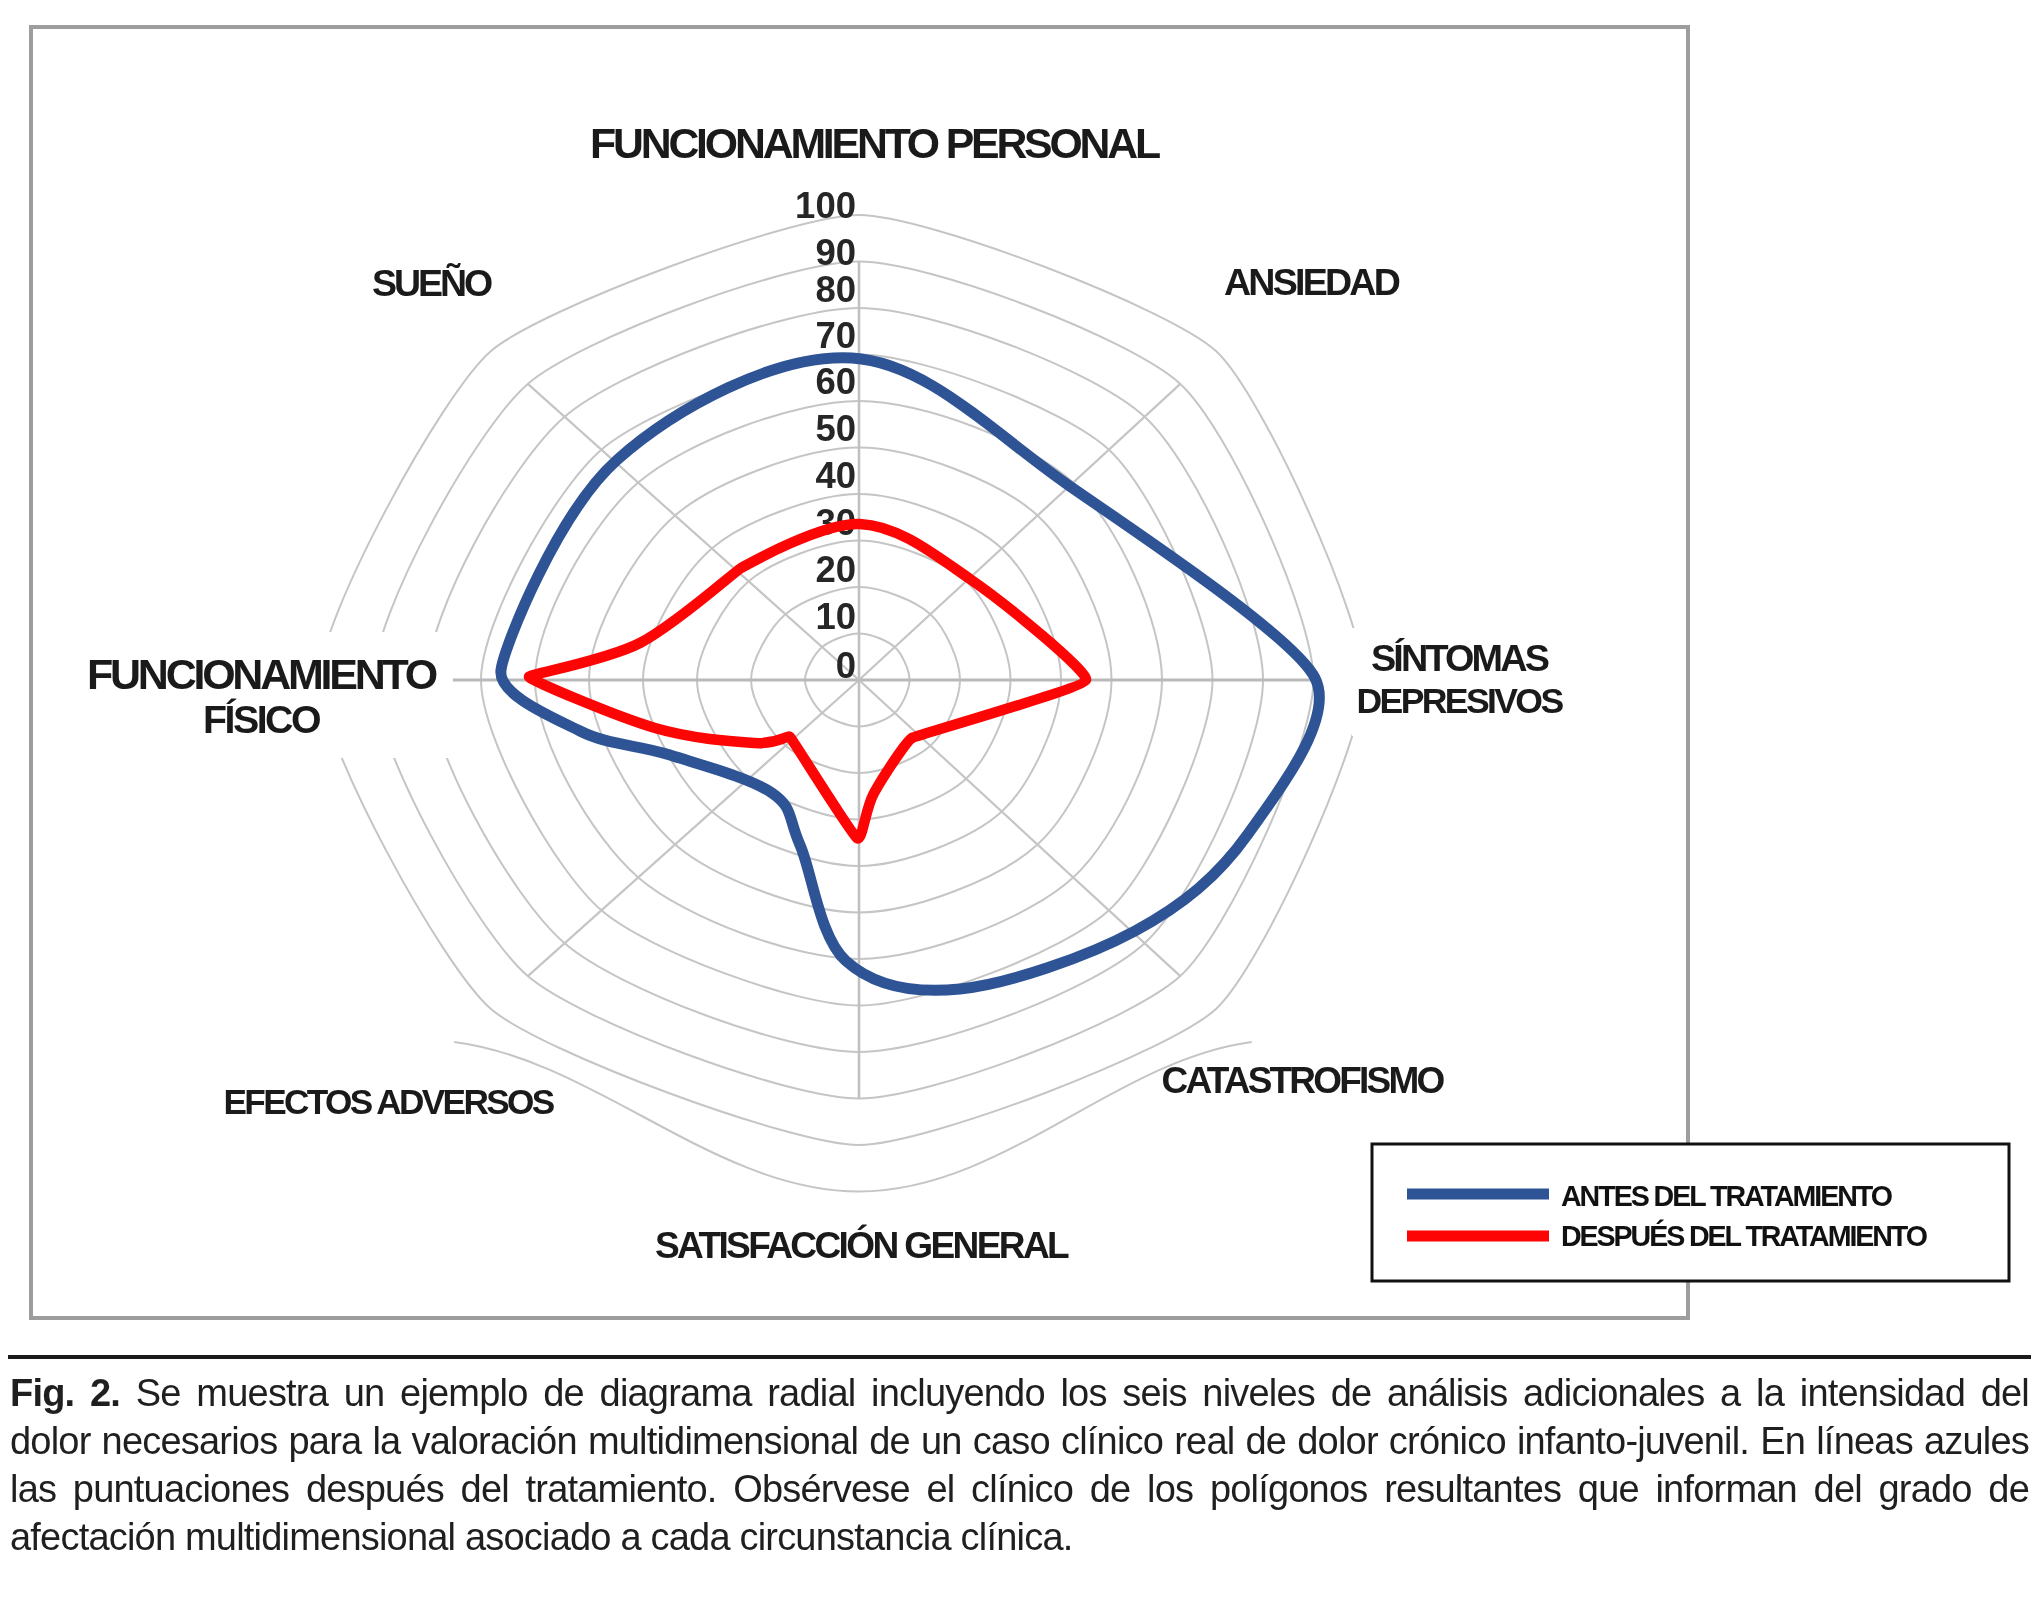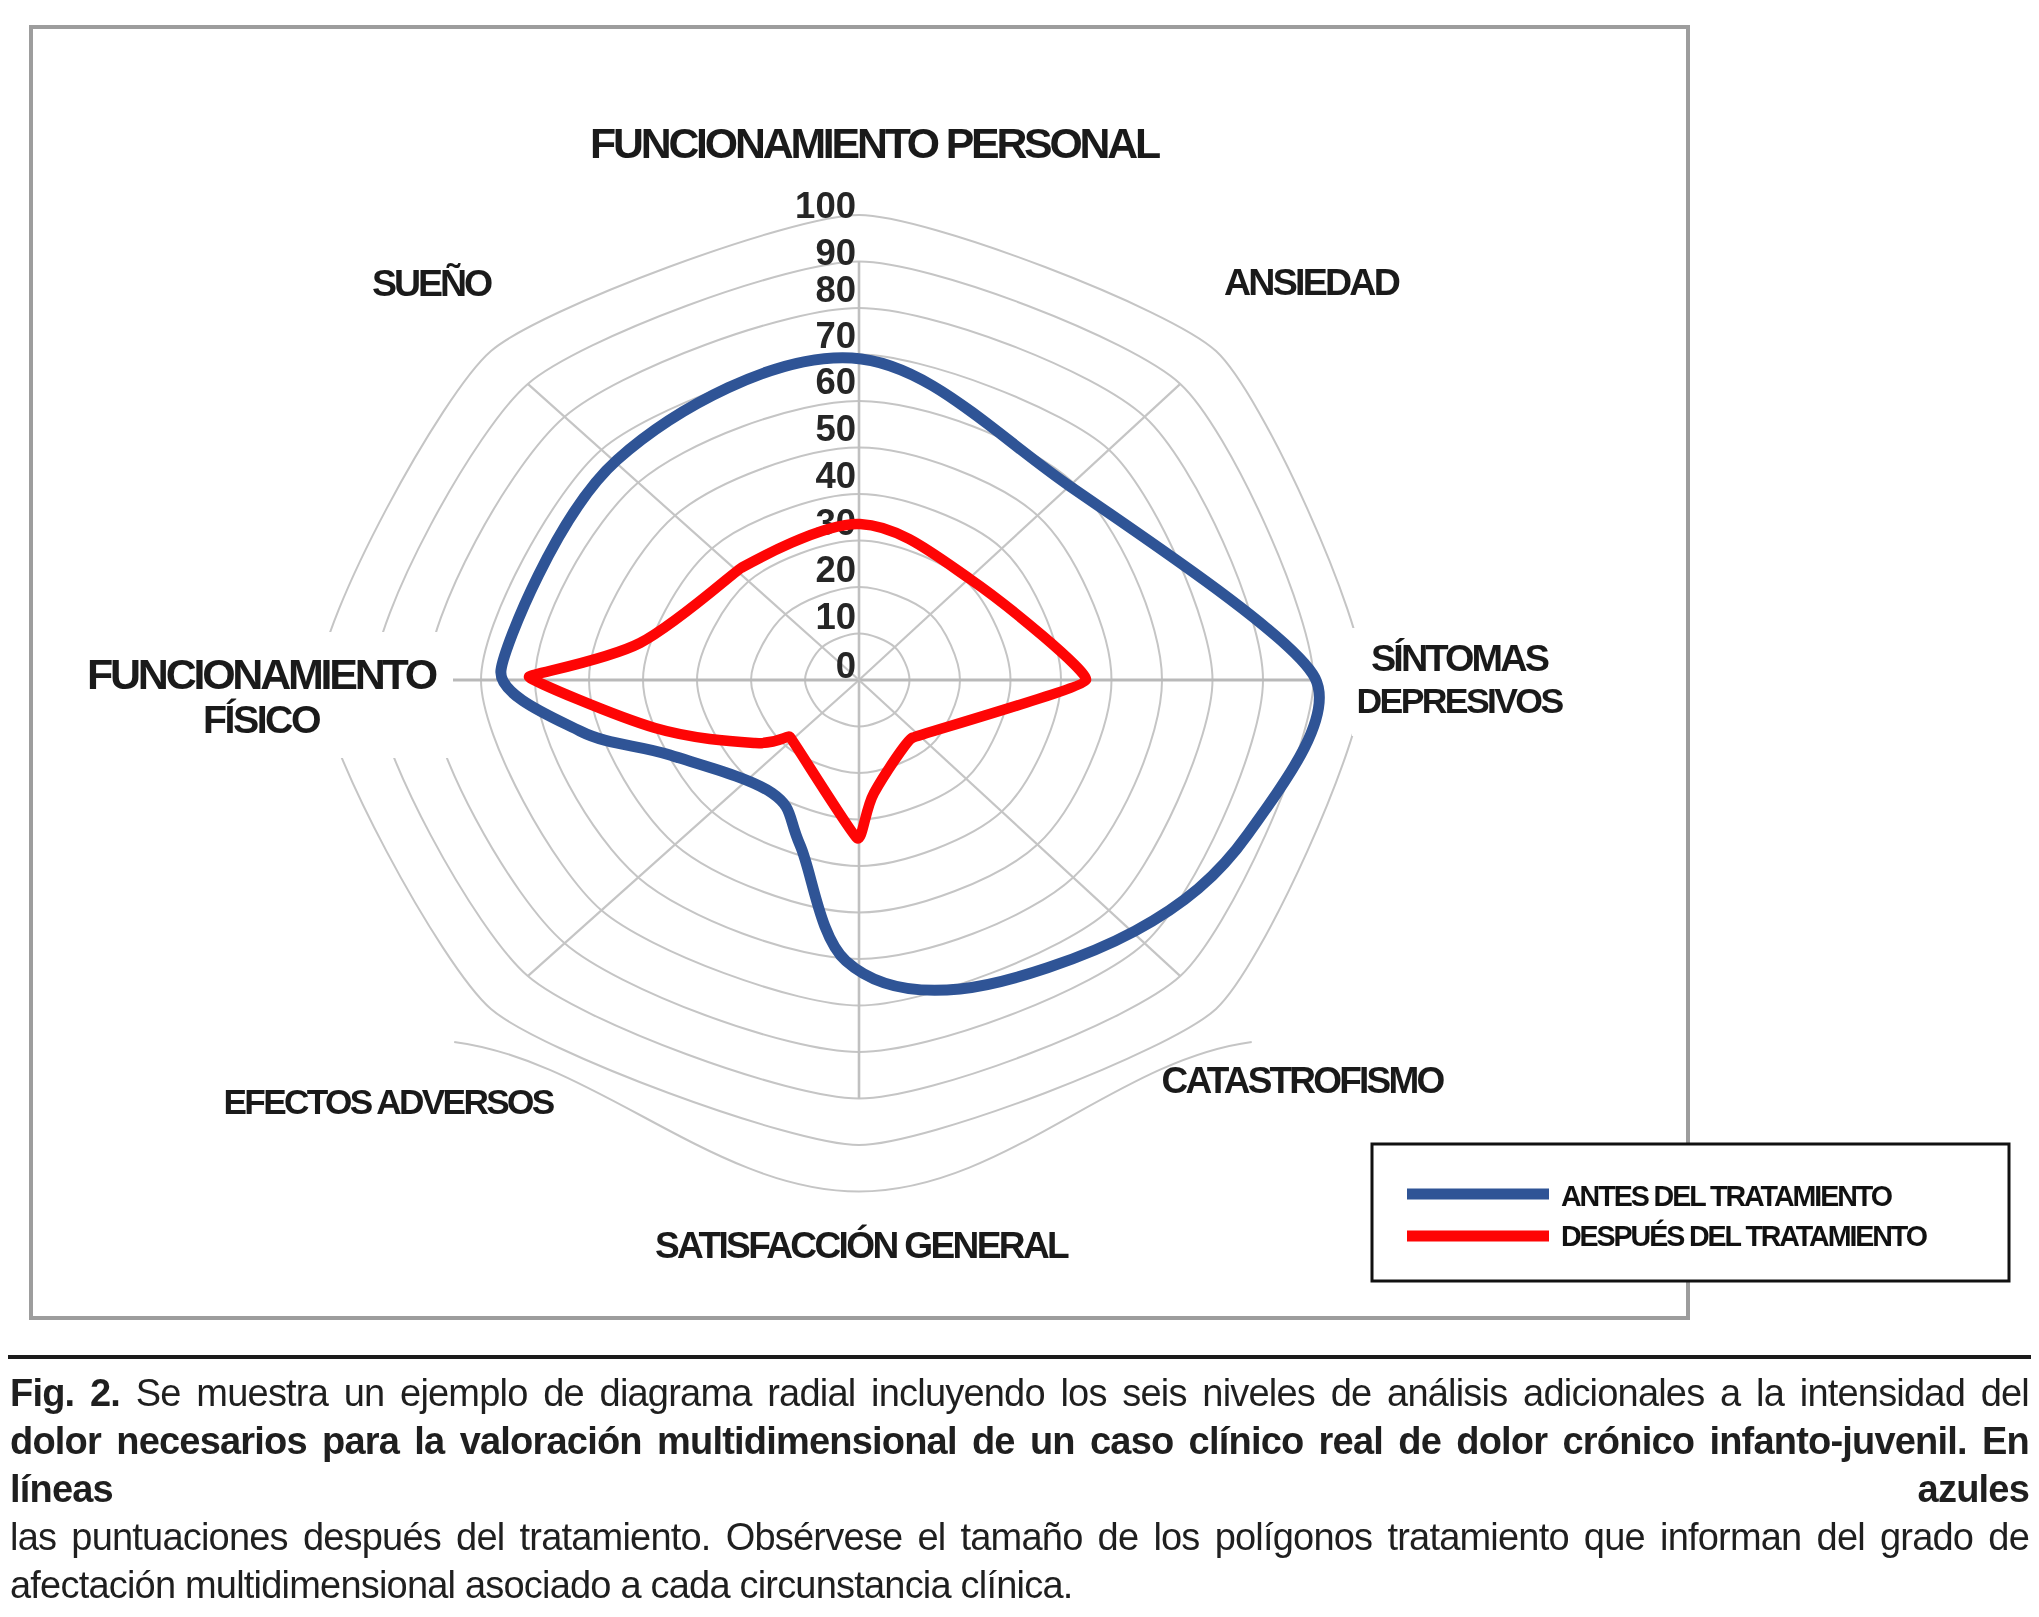--- a/index.html
+++ b/index.html
@@ -64,17 +64,17 @@
 <rect x="1372" y="1144" width="637" height="137" fill="#ffffff" stroke="#111111" stroke-width="3"></rect>
 <line x1="1407" y1="1194" x2="1549" y2="1194" stroke="#2f5496" stroke-width="11"></line>
 <line x1="1407" y1="1236" x2="1549" y2="1236" stroke="#fe0505" stroke-width="11"></line>
 <text x="1561" y="1206" font-size="28.6" letter-spacing="-2.04" font-weight="bold" fill="#111111">ANTES DEL TRATAMIENTO</text>
 <text x="1561" y="1246" font-size="28.6" letter-spacing="-2.07" font-weight="bold" fill="#111111">DESPUÉS DEL TRATAMIENTO</text>
 </g>
 </svg>
 <div id="caprule"></div>
 <div id="caption">
 <div style="text-align:justify;text-align-last:justify;"><b>Fig.&nbsp;2.</b> Se muestra un ejemplo de diagrama radial incluyendo los seis niveles de análisis adicionales a la intensidad del</div>
-<div style="text-align:justify;text-align-last:justify;font-weight:bold;">dolor necesarios para la valoración multidimensional de un caso clínico real de dolor crónico infanto-juvenil. En líneas azules</div>
-<div style="text-align:justify;text-align-last:justify;">las puntuaciones después del tratamiento. Obsérvese el tamaño de los polígonos tratamiento que informan del grado de</div>
+<div style="text-align:justify;text-align-last:justify;">dolor necesarios para la valoración multidimensional de un caso clínico real de dolor crónico infanto-juvenil. En líneas azules</div>
+<div style="text-align:justify;text-align-last:justify;">las puntuaciones después del tratamiento. Obsérvese el clínico de los polígonos resultantes que informan del grado de</div>
 <div style="">afectación multidimensional asociado a cada circunstancia clínica.</div>
 </div>
 </div>
 
 </body></html>

